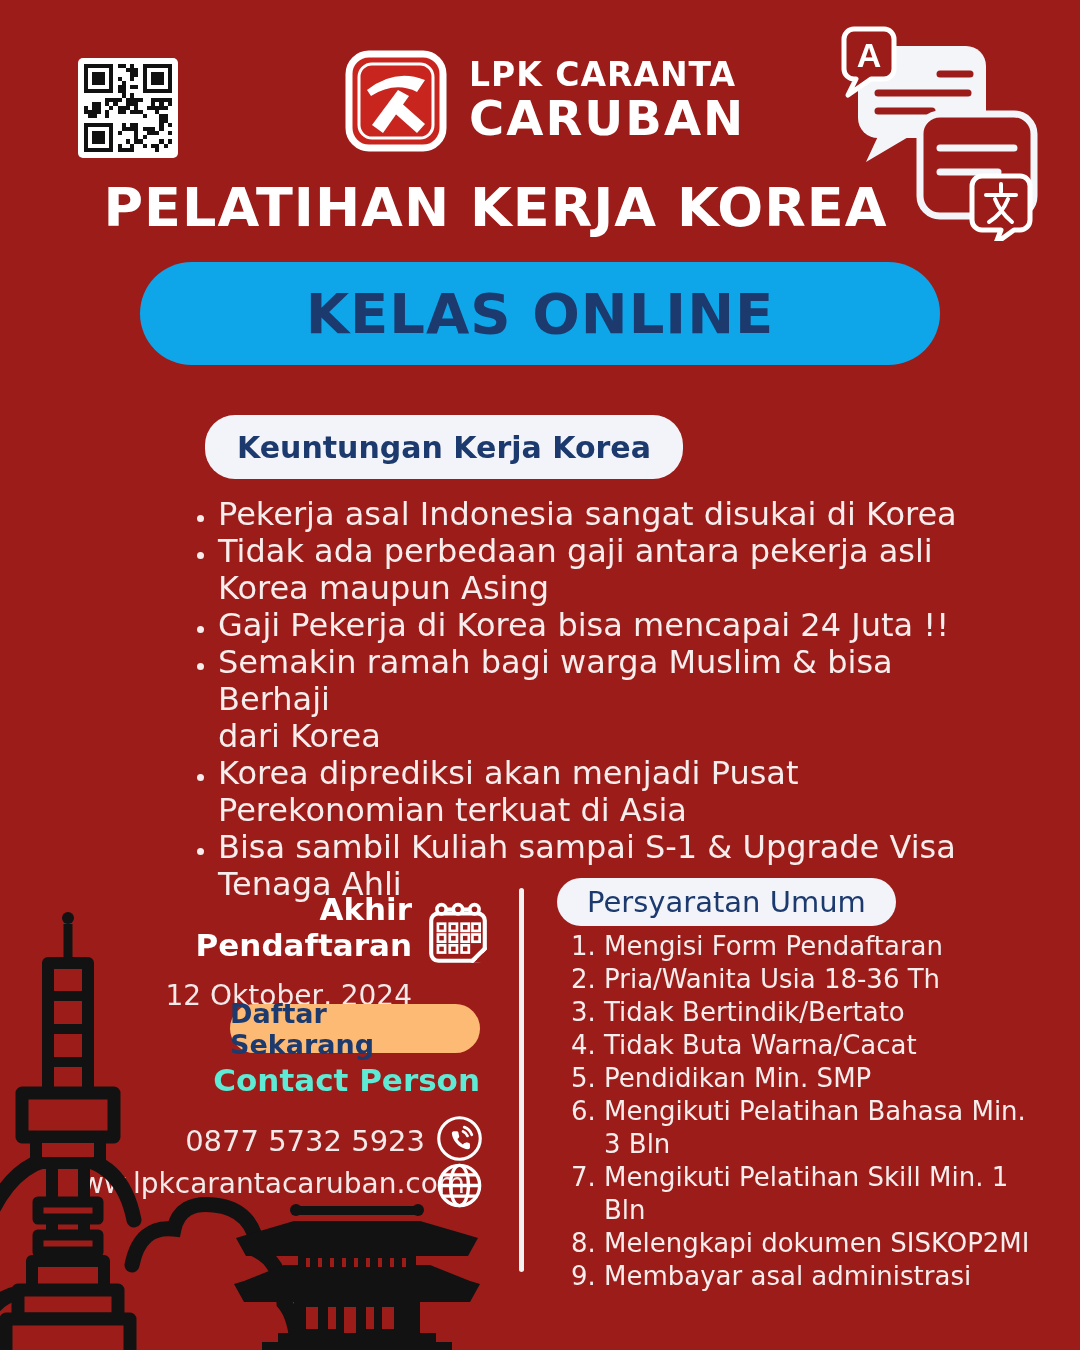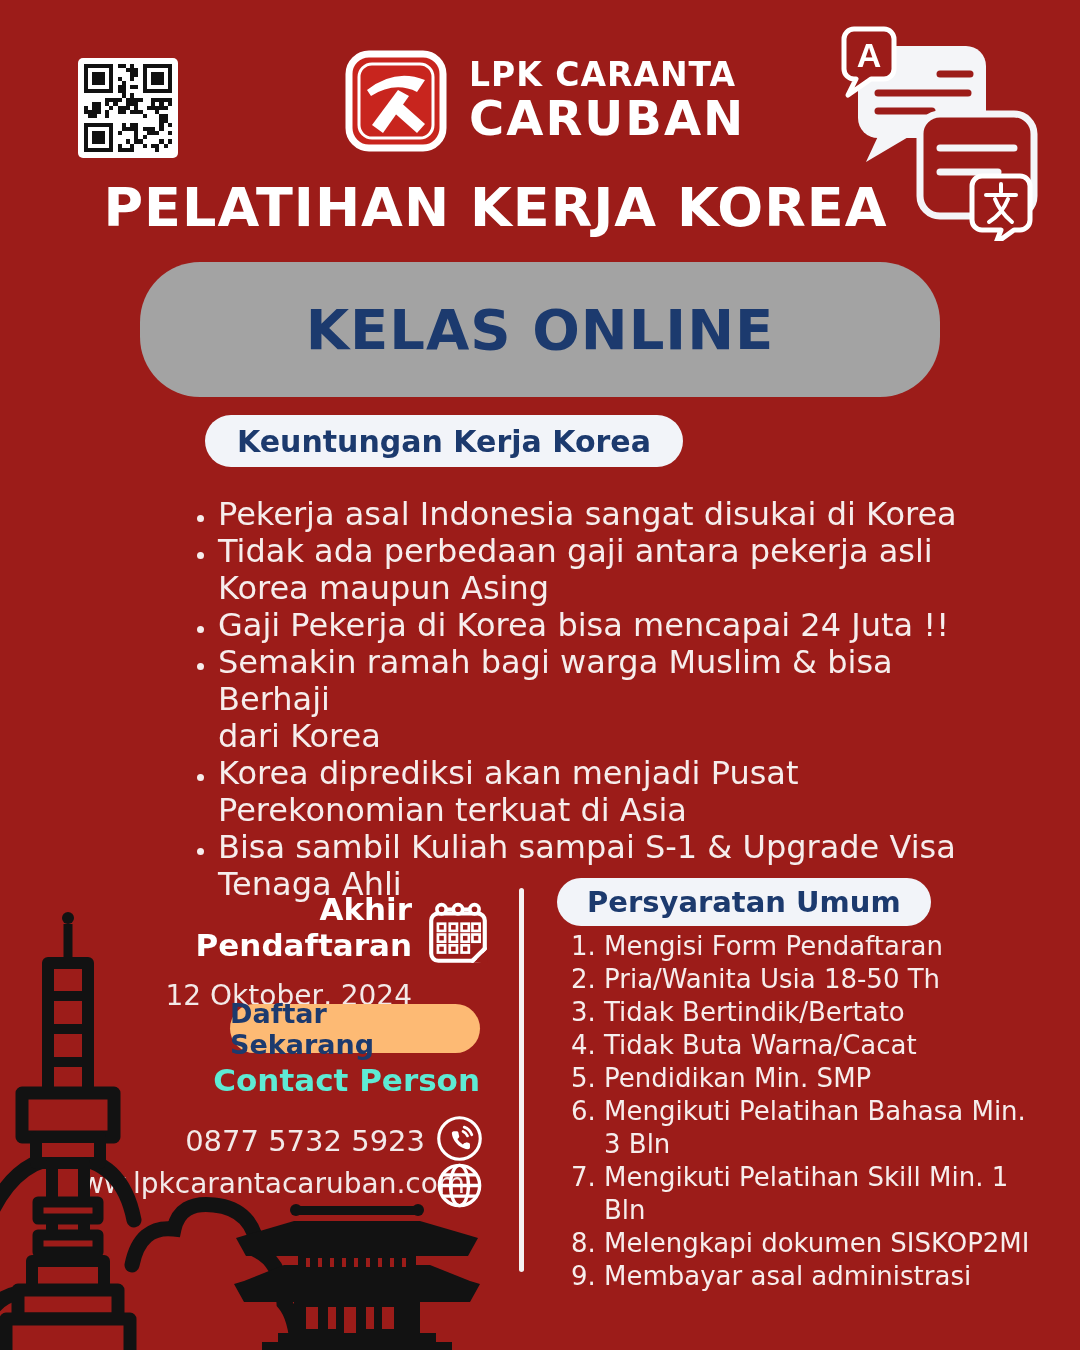--- a/index.html
+++ b/index.html
@@ -14,46 +14,46 @@
   .qr-box svg{width:100%;height:100%;display:block;}
   .logo-group{position:absolute;left:345px;top:50px;display:flex;align-items:center;gap:22px;}
   .logo-mark{width:102px;height:102px;flex:0 0 auto;}
   .brand-text{color:#ffffff;line-height:1.05;}
   .brand-top{font-size:33px;font-weight:bold;letter-spacing:1px;}
   .brand-bottom{font-size:48px;font-weight:bold;letter-spacing:2px;}
   .translate-wrap{position:absolute;left:840px;top:26px;width:215px;height:215px;}
   .page-title{position:absolute;left:0;top:176px;width:991px;text-align:center;
     color:#ffffff;font-size:54px;font-weight:bold;letter-spacing:1px;}
   
-  .class-pill{position:absolute;left:140px;top:262px;width:800px;height:135px;background:#a3a3a3;border-radius:60px;
+  .class-pill{position:absolute;left:140px;top:262px;width:800px;height:103px;background:#0ea5e9;border-radius:60px;
     display:flex;align-items:center;justify-content:center;}
   .class-pill span{color:#1C3A6E;font-size:56px;font-weight:bold;letter-spacing:1px;}
   
-  .benefits-badge{position:absolute;left:205px;top:415px;height:52px;background:#F2F4F9;border-radius:30px;
+  .benefits-badge{position:absolute;left:205px;top:415px;height:64px;background:#F2F4F9;border-radius:30px;
     display:flex;align-items:center;padding:0 32px;color:#1C3A6E;font-size:30px;font-weight:bold;}
   .benefits-list{position:absolute;left:190px;top:496px;width:780px;margin:0;padding:0 0 0 28px;
     color:#F6EDEC;font-size:32px;line-height:37px;}
   .benefits-list li{white-space:pre-line;margin:0;}
   .benefits-list li::marker{font-size:24px;}
   
   .deadline-block{position:absolute;left:118px;top:891px;width:294px;text-align:right;}
   .deadline-label{color:#ffffff;font-size:31px;font-weight:bold;}
   .deadline-date{margin-top:16px;color:#F3E9E8;font-size:28px;}
   .calendar-wrap{position:absolute;left:424px;top:900px;width:68px;height:68px;}
   .cta-pill{position:absolute;left:230px;top:1004px;width:250px;height:49px;background:#fdba74;border-radius:25px;
     display:flex;align-items:center;justify-content:center;color:#1C3A6E;font-size:27px;font-weight:bold;cursor:pointer;}
   .contact-label{position:absolute;left:120px;top:1062px;width:360px;text-align:right;color:#5eead4;font-size:31px;font-weight:bold;}
   .contact-phone{position:absolute;left:120px;top:1124px;width:305px;text-align:right;color:#F3E9E8;font-size:29px;}
   .phone-wrap{position:absolute;left:436px;top:1115px;width:47px;height:47px;}
   .contact-website{position:absolute;left:58px;top:1167px;width:367px;text-align:right;color:#F3E9E8;font-size:28px;}
   .globe-wrap{position:absolute;left:436px;top:1162px;width:47px;height:47px;}
   .divider{position:absolute;left:519px;top:888px;width:5px;height:384px;background:#F5F2F2;border-radius:3px;}
   
   .req-badge{position:absolute;left:557px;top:878px;height:48px;background:#F2F4F9;border-radius:24px;
-    display:flex;align-items:center;padding:0 30px;color:#1C3A6E;font-size:29px;font-weight:bold;}
+    display:flex;align-items:center;padding:0 30px;color:#1C3A6E;font-size:29px;font-weight:normal;}
   .req-list{position:absolute;left:568px;top:930px;width:460px;margin:0;padding:0 0 0 36px;
     color:#F6EDEC;font-size:26px;line-height:33px;}
   .req-list li{white-space:pre-line;margin:0;}
   
   .tower-wrap{position:absolute;left:-8px;bottom:0;width:330px;height:445px;z-index:1;}
   .palace-wrap{position:absolute;left:232px;bottom:0;width:250px;height:152px;z-index:2;}
 </style>
 </head>
 <body>
 
@@ -296,21 +296,21 @@
     </svg>
   </div>
 
   <div class="divider"></div>
 
   <div class="req-badge">
     <span>Persyaratan Umum</span>
   </div>
   <ol class="req-list">
       <li>Mengisi Form Pendaftaran</li>
-      <li>Pria/Wanita Usia 18-50 Th</li>
+      <li>Pria/Wanita Usia 18-36 Th</li>
       <li>Tidak Bertindik/Bertato</li>
       <li>Tidak Buta Warna/Cacat</li>
       <li>Pendidikan Min. SMP</li>
       <li>Mengikuti Pelatihan Bahasa Min.
 3 Bln</li>
       <li>Mengikuti Pelatihan Skill Min. 1
 Bln</li>
       <li>Melengkapi dokumen SISKOP2MI</li>
       <li>Membayar asal administrasi</li>
     </ol>

